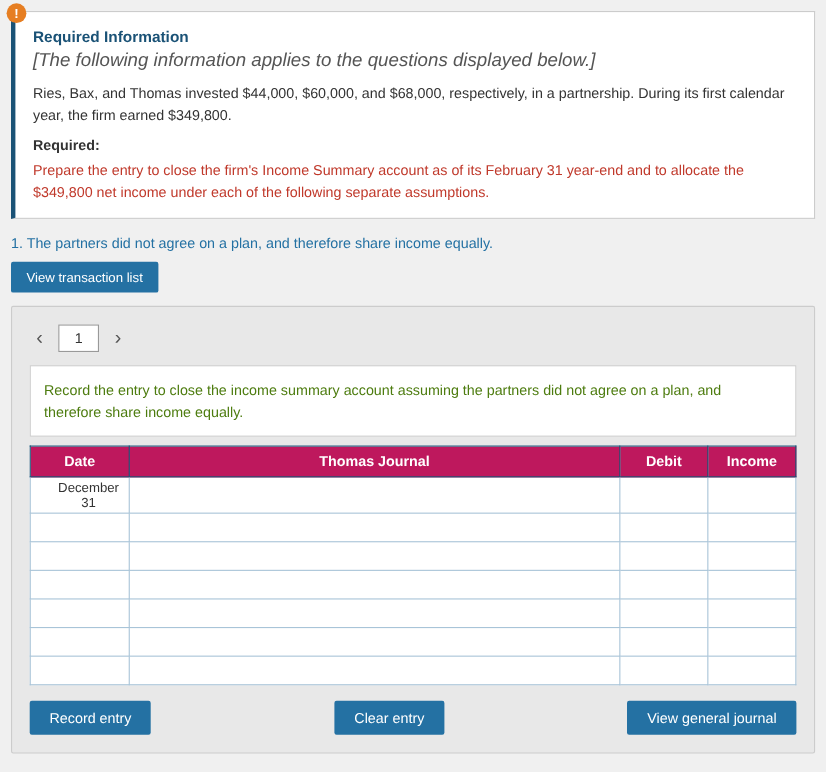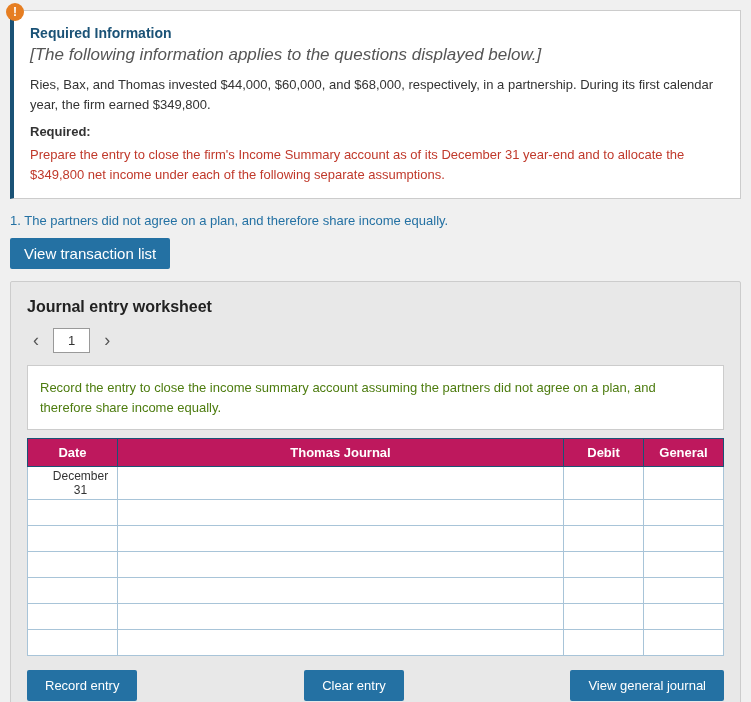--- a/index.html
+++ b/index.html
@@ -71,21 +71,21 @@
       color: #2471a3;
       margin-bottom: 10px;
       font-size: 13px;
     }
 
     .btn-view-transactions {
       background: #2471a3;
       color: white;
       border: none;
       padding: 7px 14px;
-      font-size: 15px;
+      font-size: 12px;
       cursor: pointer;
       margin-bottom: 12px;
       border-radius: 2px;
     }
 
     .worksheet-container {
       background: #e8e8e8;
       border: 1px solid #ccc;
       padding: 16px;
       border-radius: 2px;
@@ -204,54 +204,53 @@
 
 
 
 
 <div class="info-box">
   <div class="info-icon">!</div>
   <h3>Required Information</h3>
   <p class="subtitle">[The following information applies to the questions displayed below.]</p>
   <p class="description">Ries, Bax, and Thomas invested $44,000, $60,000, and $68,000, respectively, in a partnership. During its first calendar year, the firm earned $349,800.</p>
   <p class="required-label">Required:</p>
-  <p class="instruction">Prepare the entry to close the firm's Income Summary account as of its December 31 year-end and to allocate the $349,800 net income under each of the following separate assumptions.</p>
+  <p class="instruction">Prepare the entry to close the firm's Income Summary account as of its February 31 year-end and to allocate the $349,800 net income under each of the following separate assumptions.</p>
 </div>
 
 
 <p class="question-line">
   <span>1.</span>
   <span>The partners did not agree on a plan, and therefore share income equally.</span>
 </p>
 
 
 <button class="btn-view-transactions">View transaction list</button>
 
 
 <div class="worksheet-container">
-  <div class="worksheet-title">Journal entry worksheet</div>
 
   <div class="nav-row">
     <button class="nav-arrow">‹</button>
     <div class="page-box">1</div>
     <button class="nav-arrow">›</button>
   </div>
 
   <div class="instruction-box">
     <span>Record the entry to close the income summary account assuming the partners did not agree on a plan, and therefore share income equally.</span>
   </div>
 
 
   <table class="journal-table">
     <thead>
       <tr>
         <th class="col-date">Date</th>
         <th class="col-journal">Thomas Journal</th>
         <th class="col-debit">Debit</th>
-        <th class="col-credit">General</th>
+        <th class="col-credit">Income</th>
       </tr>
     </thead>
     <tbody id="journal-tbody">
     <tr>
           <td class="date-cell">December 31</td>
           <td><input type="text" style=""></td>
           <td><input type="text" style=""></td>
           <td><input type="text" style=""></td>
         </tr>
         <tr>

